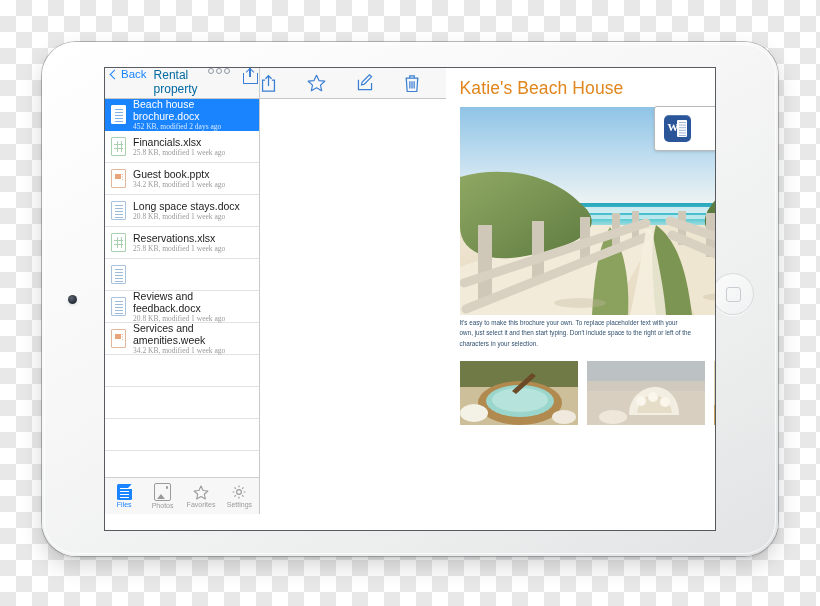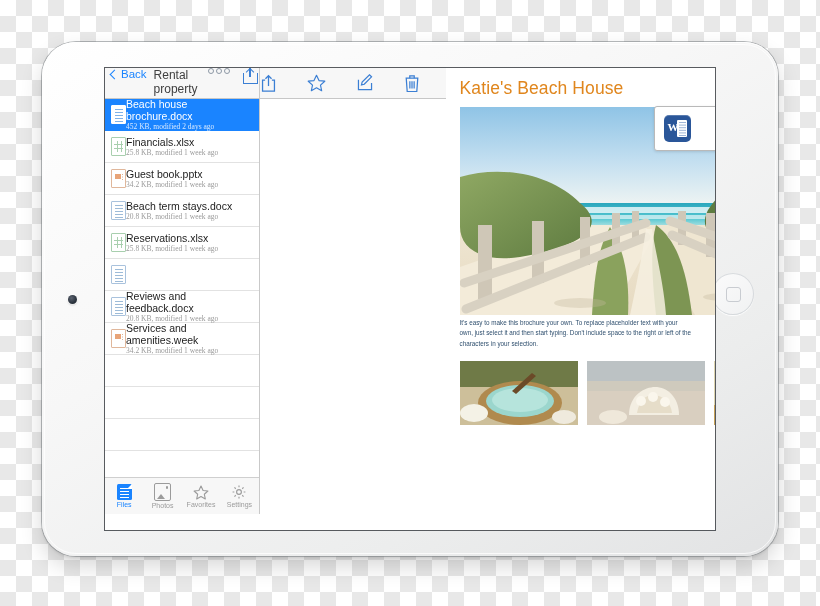--- a/index.html
+++ b/index.html
@@ -73,30 +73,30 @@
   .body-row{display:flex;height:446px;}
 
   
   .sidebar{width:198px;background:#ffffff;border-right:1px solid #c9c9c9;display:flex;flex-direction:column;}
   .sb-nav{
     height:30px;background:#f7f7f7;border-bottom:1px solid #c7c7c7;
     display:flex;align-items:flex-start;padding:0 6px;gap:5px;
   }
   .backbtn{display:flex;align-items:center;color:#1a84ff;font-size:11.5px;cursor:pointer;}
   .chev{width:6px;height:6px;border-left:1.7px solid #1a84ff;border-bottom:1.7px solid #1a84ff;transform:rotate(45deg);margin-right:3px;}
-  .folder-title{font-size:12px;color:#404040;margin-left:2px;}
+  .folder-title{font-size:12px;color:#0369a1;margin-left:2px;}
   .dots{margin-left:auto;display:flex;gap:2px;align-items:center;}
   .dots span{width:4px;height:4px;border:1px solid #8e99a6;border-radius:50%;display:block;}
   .share-ic{width:15px;height:16px;position:relative;margin-left:8px;}
   .share-ic .bx{position:absolute;left:0;bottom:0;width:13px;height:10px;border:1.3px solid #3b7fd4;border-top:none;}
   .share-ic .ar{position:absolute;left:6px;top:0;width:1.3px;height:9px;background:#3b7fd4;}
   .share-ic .ah{position:absolute;left:3.4px;top:1px;width:5px;height:5px;border-left:1.3px solid #3b7fd4;border-top:1.3px solid #3b7fd4;transform:rotate(45deg);}
 
   .filelist{flex:1;overflow:hidden;}
-  .frow{display:flex;align-items:center;height:31px;padding:0 6px;border-bottom:1px solid #e2e2e2;cursor:pointer;}
+  .frow{display:flex;align-items:center;gap:7px;height:31px;padding:0 6px;border-bottom:1px solid #e2e2e2;cursor:pointer;}
   .frow.sel{background:#1a84ff;border-bottom-color:#1a84ff;}
   .frow .ftx{display:flex;flex-direction:column;justify-content:center;line-height:1.15;}
   .fname{font-size:10.5px;color:#1c1c1c;}
   .fmeta{font-size:7.5px;color:#9a9a9a;margin-top:1px;font-family:Liberation Serif, serif;}
   .frow.sel .fname{color:#fff;}
   .frow.sel .fmeta{color:#d6e8ff;}
   .empt{height:31px;border-bottom:1px solid #e2e2e2;}
 
   
   .dicon{width:15px;height:19px;position:relative;flex:0 0 auto;}
@@ -244,21 +244,21 @@
                 <span class="fname">Guest book.pptx</span>
                 <span class="fmeta">34.2 KB, modified 1 week ago</span>
               </span>
             </div>
 
             <div class="frow">
               <span class="dicon word">
                   <span class="pg"></span>
                 </span>
               <span class="ftx">
-                <span class="fname">Beach term stays.docx</span>
+                <span class="fname">Long space stays.docx</span>
                 <span class="fmeta">20.8 KB, modified 1 week ago</span>
               </span>
             </div>
 
             <div class="frow">
               <span class="dicon xl">
                   <span class="pg"></span>
                 </span>
               <span class="ftx">
                 <span class="fname">Reservations.xlsx</span>

